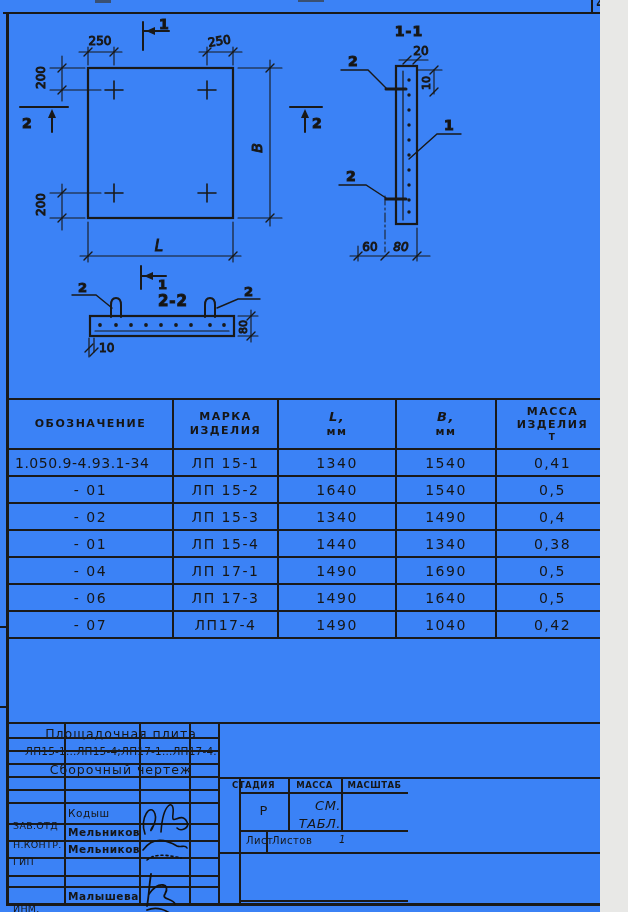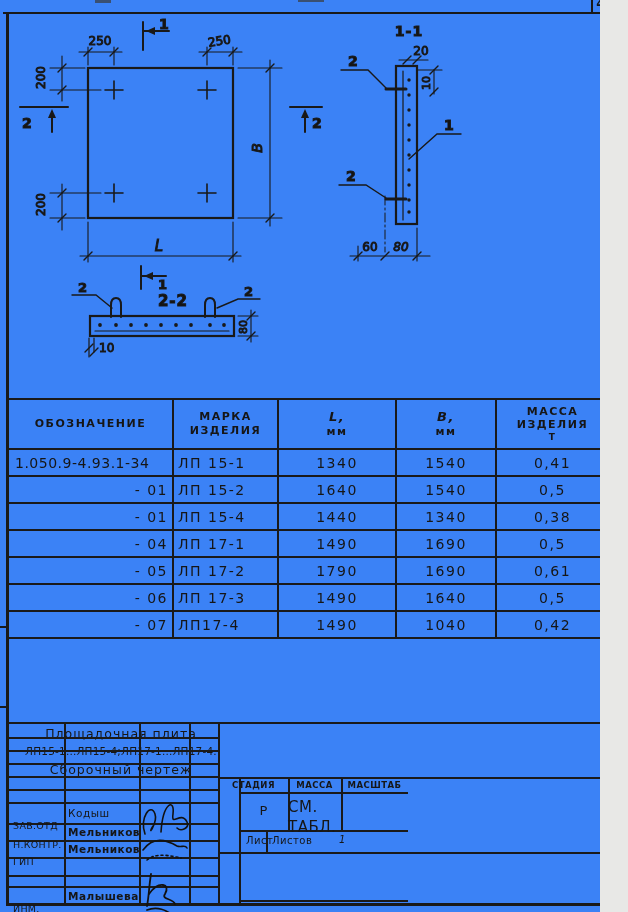--- a/index.html
+++ b/index.html
@@ -25,21 +25,21 @@
   
   svg text{fill:#141414;font-family:"DejaVu Sans","Liberation Sans",sans-serif;}
   .dwg{position:absolute;left:0;top:0;}
 
   
   table.spec{
     position:absolute;left:7px;top:398px;width:601px;border-collapse:collapse;
     table-layout:fixed;
   }
   table.spec th,table.spec td{
-    border:2px solid #1a1a1a;padding:0 4px;overflow:hidden;white-space:nowrap;
+    border:2px solid #1a1a1a;padding:0 4px;overflow:hidden;white-space:nowrap;text-align:center;
   }
   table.spec th{height:48px;font-size:11px;font-weight:600;letter-spacing:1.5px;
     text-align:center;line-height:1.25;}
   table.spec td{height:25px;font-size:14px;letter-spacing:1.5px;margin-top:36px;}
   td.c-des{text-align:right;padding-right:16px;font-size:13px;}
   tr.first td.c-des{text-align:left;padding-left:6px;letter-spacing:0.5px;}
   td.c-mark{text-align:left;padding-left:10px;}
   td.c-num{text-align:center;}
   td.c-mass{text-align:center;letter-spacing:1px;}
   .lhead{font-style:italic;font-size:13px;}
@@ -54,21 +54,21 @@
   .nm{font-size:10.5px;letter-spacing:0.5px;}
   .nm.b{font-weight:bold;}
   .docnum{left:211px;top:16px;width:390px;text-align:center;
     font-size:15px;letter-spacing:3px;}
   .ttl{left:218px;top:60px;width:224px;text-align:center;line-height:1.55;}
   .ttl .t1{font-size:12.5px;letter-spacing:1px;}
   .ttl .t2{font-size:10.5px;letter-spacing:0.2px;}
   .ttl .t3{font-size:12.5px;letter-spacing:1px;}
   .sthead{font-size:8.5px;font-weight:600;letter-spacing:0.5px;text-align:center;}
   .stval{font-size:13px;text-align:center;}
-  .smtab{font-size:15px;line-height:1.35;text-align:left;letter-spacing:0.5px;}
+  .smtab{font-size:13px;line-height:1.35;text-align:right;letter-spacing:0.5px;font-style:italic;}
   .listlbl{font-size:10px;letter-spacing:0.5px;}
   .org{left:230px;top:128px;width:160px;height:48px;line-height:48px;
     text-align:center;font-size:14.5px;font-weight:600;letter-spacing:0.5px;}
   .sig-svg{position:absolute;}
 </style>
 </head>
 <body>
 
 <div class="sheet">
 
@@ -295,39 +295,39 @@
         <td class="c-mass">0,41</td>
       </tr>
       <tr>
         <td class="c-des">- 01</td>
         <td class="c-mark">ЛП 15-2</td>
         <td class="c-num">1640</td>
         <td class="c-num">1540</td>
         <td class="c-mass">0,5</td>
       </tr>
       <tr>
+        <td class="c-des">- 02</td>
+        <td class="c-mark">ЛП 15-3</td>
+        <td class="c-num">1340</td>
+        <td class="c-num">1490</td>
+        <td class="c-mass">0,4</td>
+      </tr>
+      <tr>
         <td class="c-des">- 01</td>
         <td class="c-mark">ЛП 15-4</td>
         <td class="c-num">1440</td>
         <td class="c-num">1340</td>
         <td class="c-mass">0,38</td>
       </tr>
       <tr>
         <td class="c-des">- 04</td>
         <td class="c-mark">ЛП 17-1</td>
         <td class="c-num">1490</td>
         <td class="c-num">1690</td>
         <td class="c-mass">0,5</td>
-      </tr>
-      <tr>
-        <td class="c-des">- 05</td>
-        <td class="c-mark">ЛП 17-2</td>
-        <td class="c-num">1790</td>
-        <td class="c-num">1690</td>
-        <td class="c-mass">0,61</td>
       </tr>
       <tr>
         <td class="c-des">- 06</td>
         <td class="c-mark">ЛП 17-3</td>
         <td class="c-num">1490</td>
         <td class="c-num">1640</td>
         <td class="c-mass">0,5</td>
       </tr>
       <tr>
         <td class="c-des">- 07</td>

